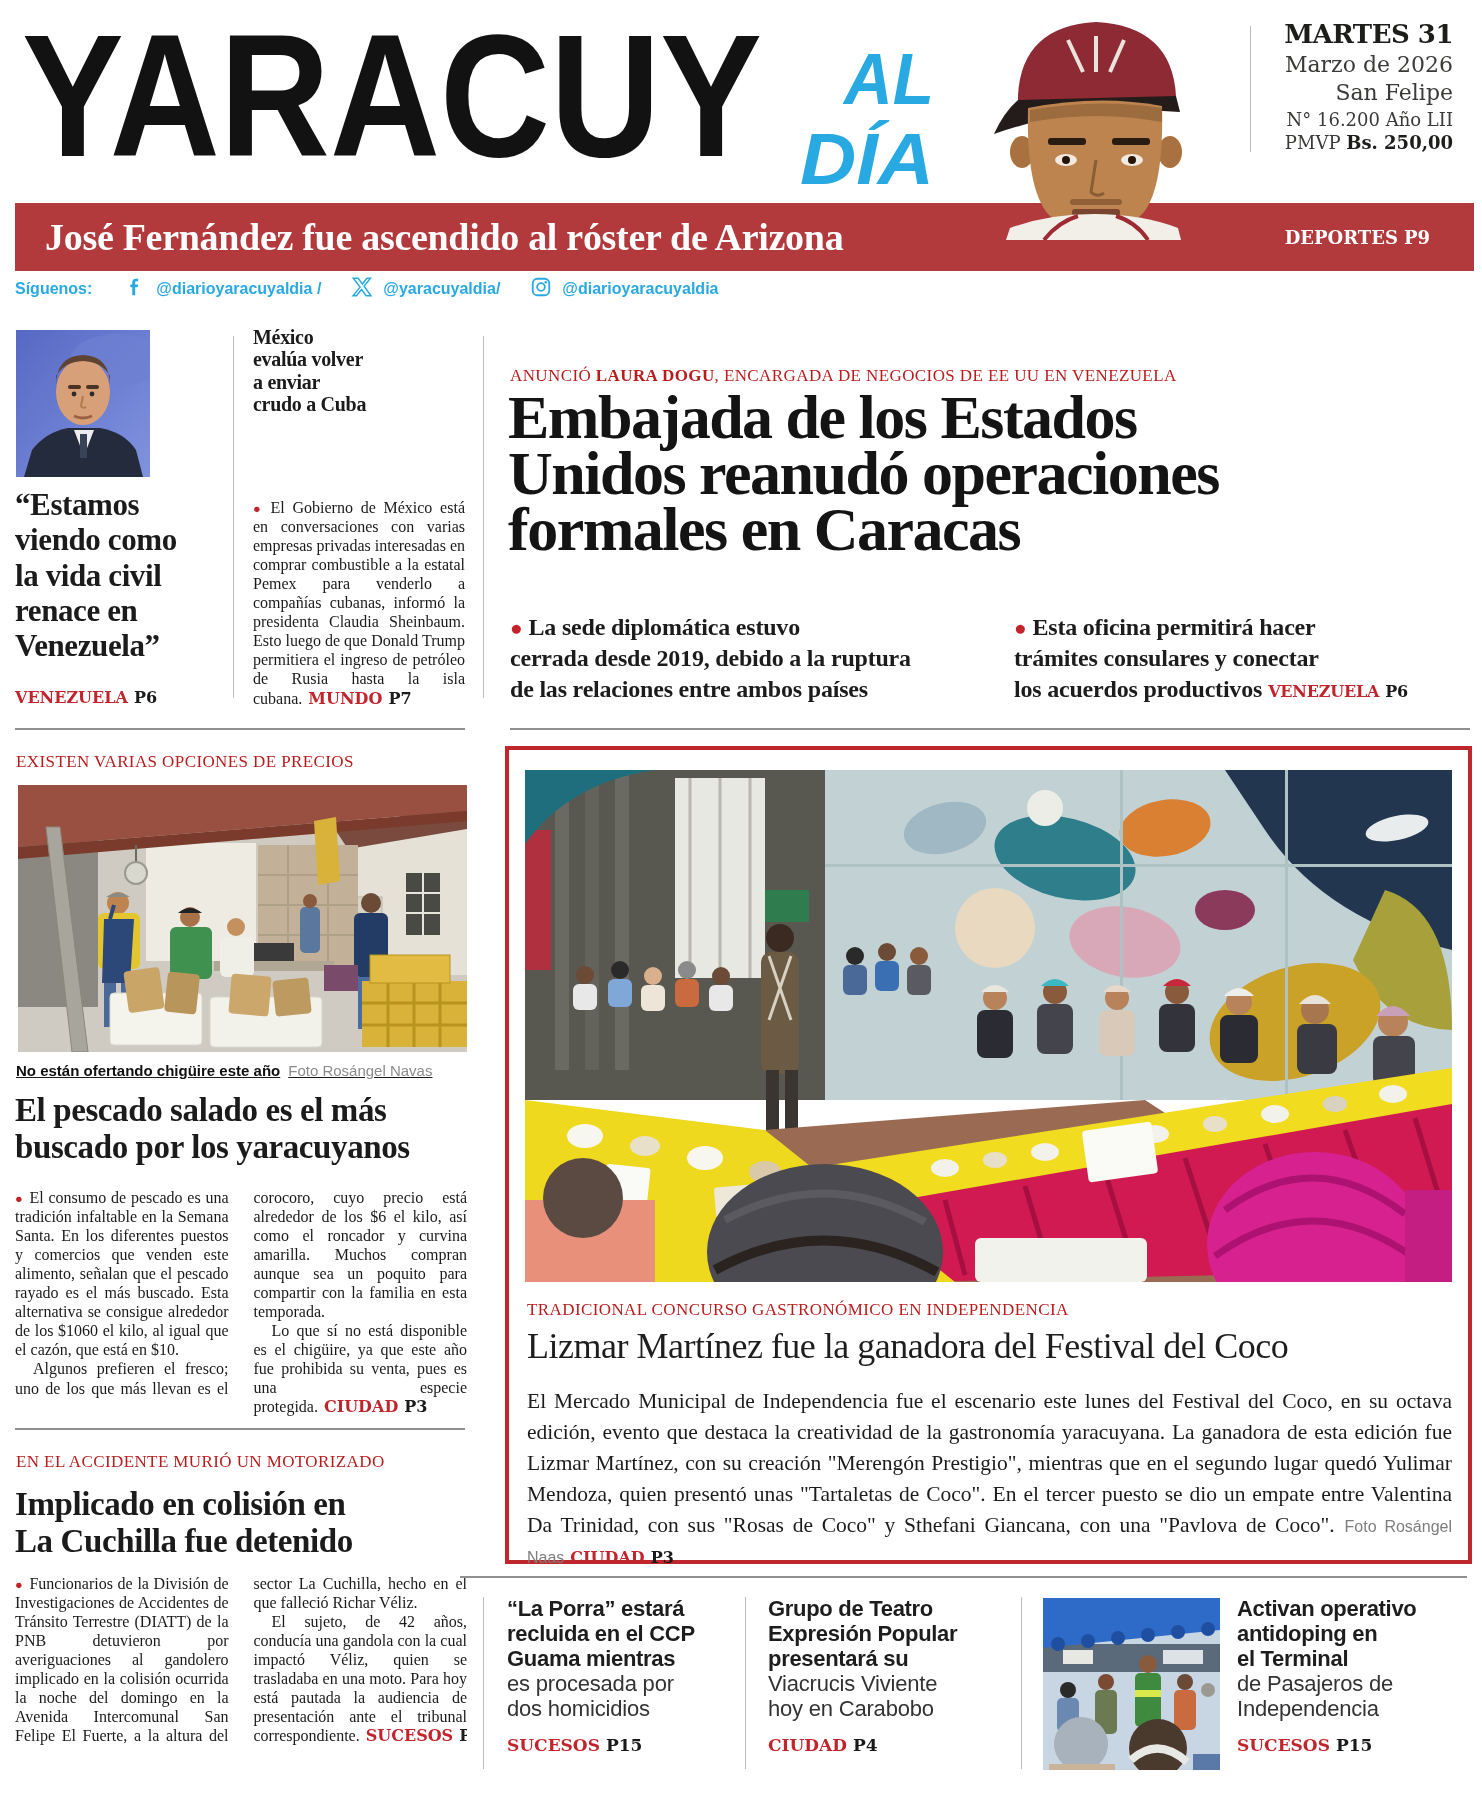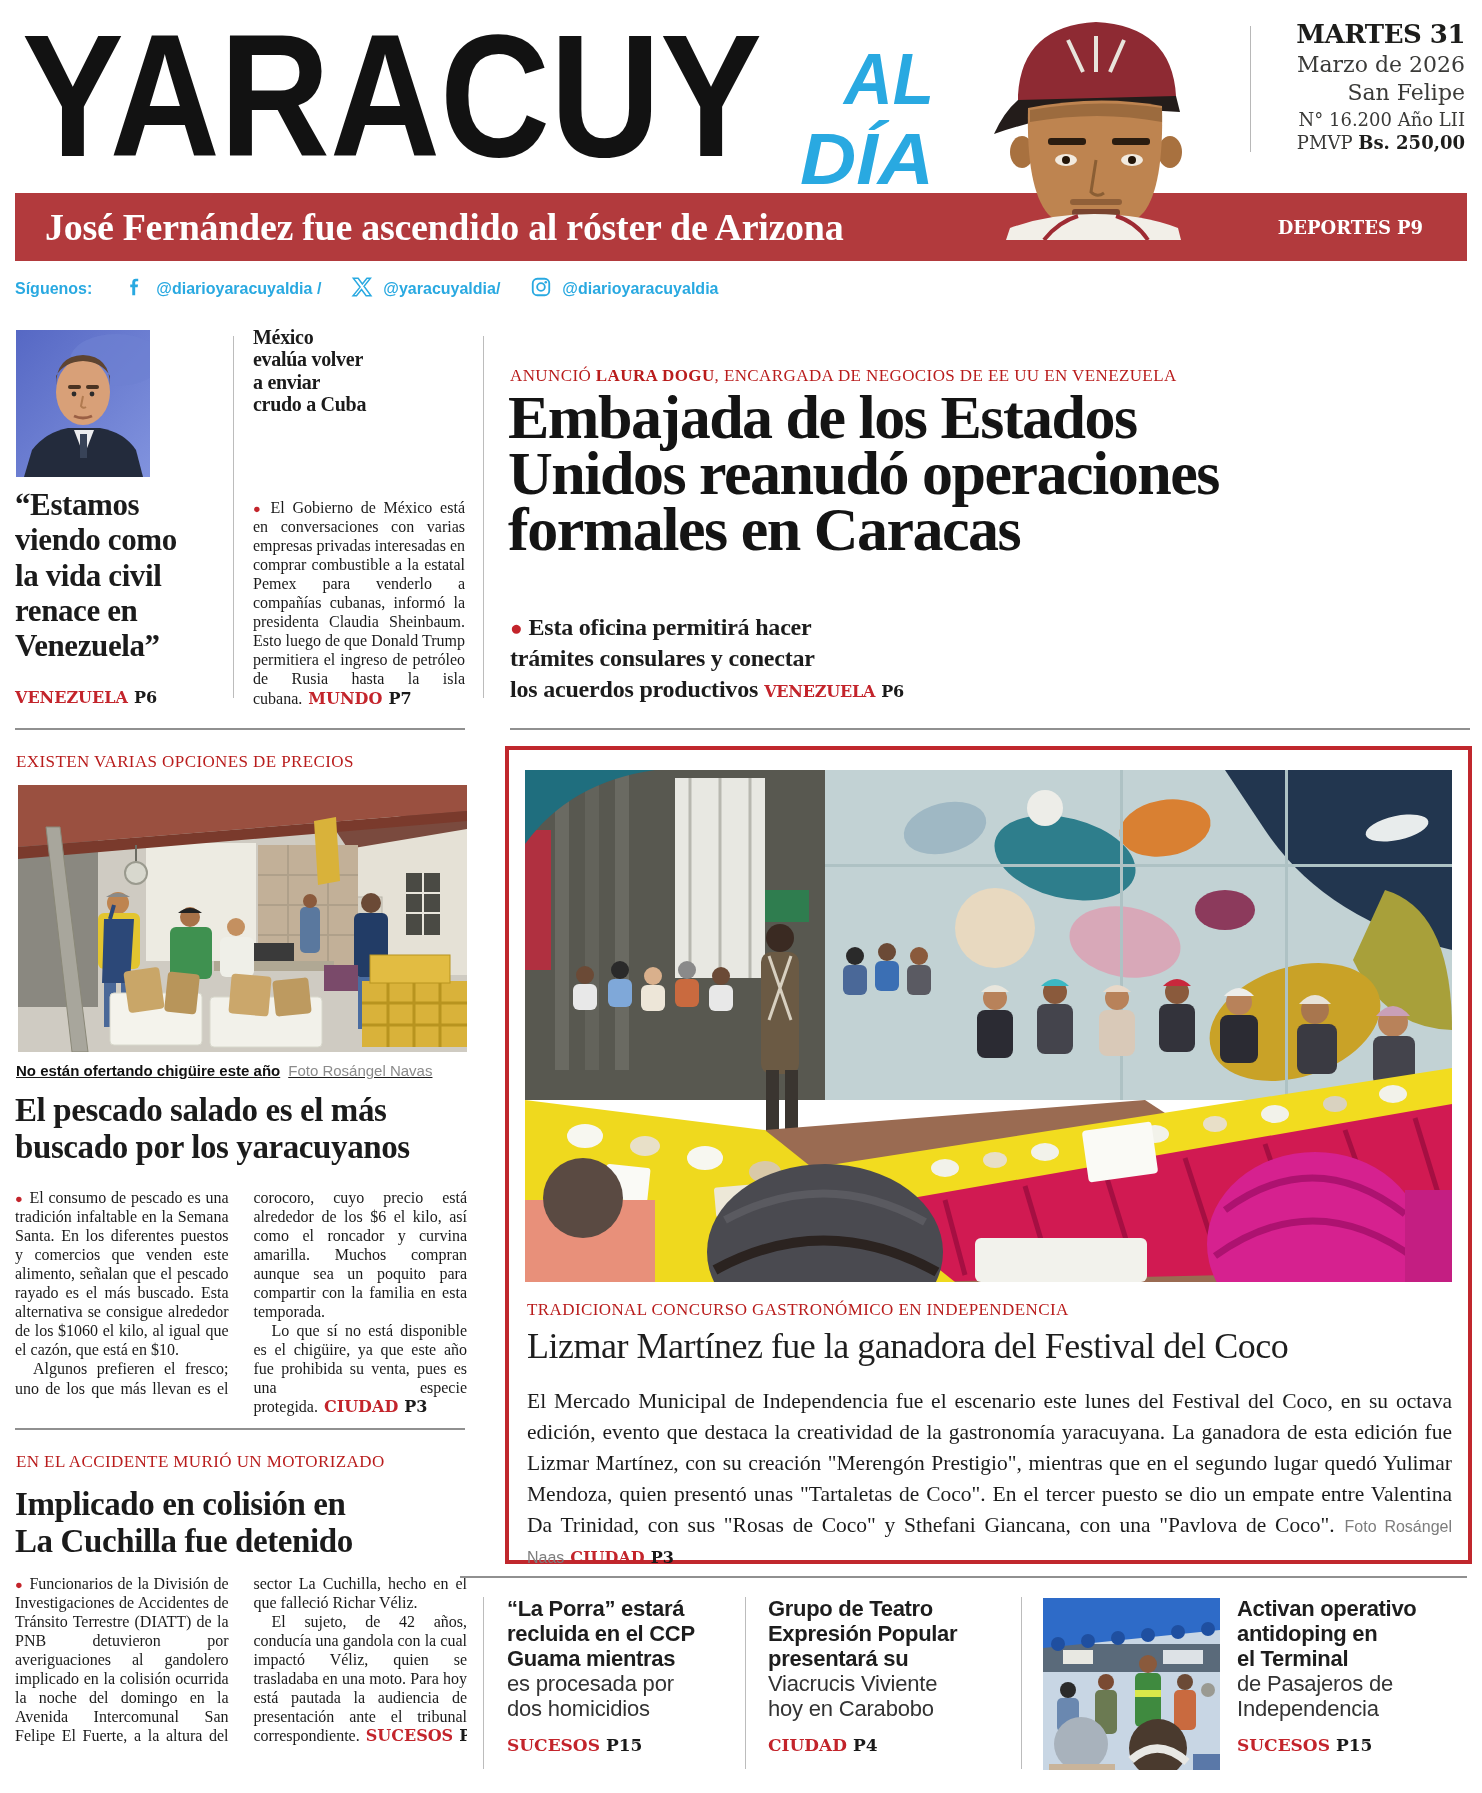--- a/index.html
+++ b/index.html
@@ -11,28 +11,28 @@
   .abs { position:absolute; }
   .pre { white-space:pre-line; }
 
   
   #logo { left:22px; top:6px; }
   #logo text { font-family:"Liberation Sans", sans-serif; font-weight:bold; fill:#121212; }
   #logo-accent { left:798px; top:38px; }
   #logo-accent text { font-family:"Liberation Sans", sans-serif; font-weight:bold; font-style:italic; fill:#29A9E1; }
   #player-photo { left:948px; top:0; z-index:3; }
   #mast-divider { left:1250px; top:26px; width:1px; height:126px; background:#b8b8b8; }
-  #dateblock { right:17px; top:18px; width:250px; text-align:right; font-family:"DejaVu Serif", serif; color:#3a3a38; }
+  #dateblock { right:29px; top:18px; width:250px; text-align:right; font-family:"DejaVu Serif", serif; color:#3a3a38; }
   #date-day { font-size:26px; font-weight:bold; color:#1d1d1b; letter-spacing:-0.5px; line-height:1.25; }
   .dateline { font-size:22px; line-height:1.3; }
   .dateline.small { font-size:18px; }
   .boldprice { font-weight:bold; color:#1d1d1b; }
 
   
-  #band { left:15px; top:193px; width:1452px; height:68px; background:#B23A3D; z-index:1; }
+  #band { left:15px; top:203px; width:1452px; height:68px; background:#B23A3D; z-index:1;padding-left:7px; }
   #band-headline { position:absolute; left:30px; top:50%; transform:translateY(-50%);
     font-size:38px; font-weight:bold; color:#fff; letter-spacing:-0.3px; white-space:nowrap; }
   #band-section { position:absolute; right:44px; top:50%; transform:translateY(-50%);
     font-family:"DejaVu Serif", serif; font-weight:bold; font-size:18px; color:#fff; }
   #band-section .pg { margin-left:6px; }
 
   
   #social { left:15px; top:276px; display:flex; align-items:flex-end; gap:10px;
     font-family:"Liberation Sans", sans-serif; font-weight:bold; font-size:16px; color:#29A9E1; }
   #social .lead-gap { margin-right:22px; }
@@ -235,20 +235,25 @@
 
 <div id="vr2" class="abs vrule"></div>
 
 <div id="lead-kicker" class="abs kicker">
   <span>ANUNCIÓ </span><span class="kbold">LAURA DOGU</span><span>, ENCARGADA DE NEGOCIOS DE EE UU EN VENEZUELA</span>
 </div>
 <div id="lead-headline" class="abs pre">Embajada de los Estados
 Unidos reanudó operaciones
 formales en Caracas</div>
 <div id="lead-subs" class="abs">
+  <div id="sub-left" class="sub">
+    <span class="bullet">●</span><span class="pre">La sede diplomática estuvo
+cerrada desde 2019, debido a la ruptura
+de las relaciones entre ambos países</span>
+  </div>
   <div id="sub-right" class="sub">
     <span class="bullet">●</span><span class="pre">Esta oficina permitirá hacer
 trámites consulares y conectar
 los acuerdos productivos</span><span class="seclabel sec-inline">VENEZUELA</span><span class="secpage">P6</span>
   </div>
 </div>
 
 <div id="hr-left" class="abs hrule"></div>
 <div id="hr-lead" class="abs hrule"></div>
 

